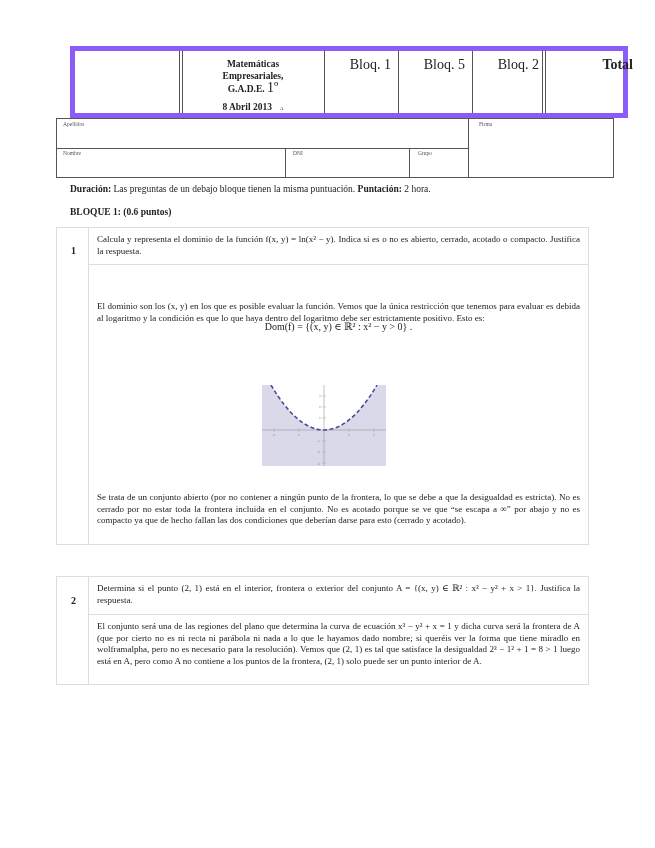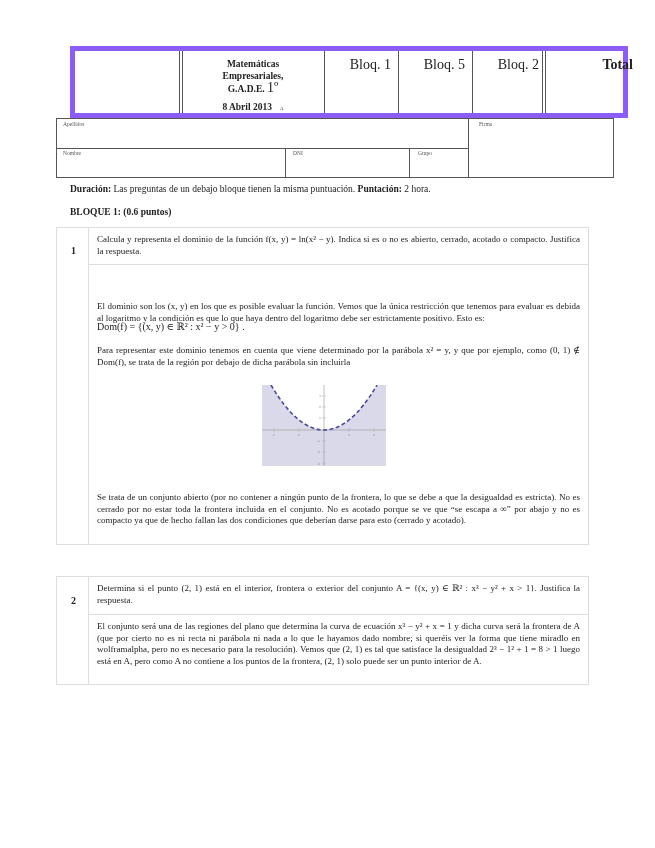--- a/index.html
+++ b/index.html
@@ -16,21 +16,21 @@
   .title-date small { font-size:5px; font-weight:normal; margin-left:8px; }
   .info { position:absolute; left:56px; top:118px; width:558px; height:60px; border:1px solid #555; box-sizing:border-box; }
   .lbl { position:absolute; font-size:5.5px; color:#555; }
   .p { position:absolute; left:70px; font-size:9.5px; line-height:12px; }
   .qbox { position:absolute; left:56px; width:533px; border:1px solid #ddd; box-sizing:border-box; }
   .qnum { position:absolute; left:0; top:0; bottom:0; width:32px; border-right:1px solid #ddd; box-sizing:border-box; font-weight:bold; font-size:10px; }
   .qnum span { position:absolute; left:14px; }
   .qtext { position:absolute; left:40px; right:8px; font-size:9px; line-height:11.5px; text-align:justify; }
   .sep { position:absolute; left:32px; right:0; border-top:1px solid #ddd; }
   .math { font-style:italic; }
-  .center { }
+  .center { text-align:center; }
   .plot { position:absolute; left:262px; top:385px; width:124px; height:81px; }
 </style>
 </head>
 <body>
 
 <div class="hdr">
   <div class="dbl" style="left:104px;"></div>
   <div class="vline" style="left:249px;"></div>
   <div class="vline" style="left:323px;"></div>
   <div class="vline" style="left:397px;"></div>
@@ -68,21 +68,20 @@
 <div class="p" style="top:206px; font-weight:bold;">BLOQUE 1: (0.6 puntos)</div>
 
 <div class="qbox" style="top:227px; height:318px;">
   <div class="qnum">
       <span style="top:17px;">1</span>
     </div>
   <div class="qtext" style="top:6px;">Calcula y representa el dominio de la función f(x, y) = ln(x² − y). Indica si es o no es abierto, cerrado, acotado o compacto. Justifica la respuesta.</div>
   <div class="sep" style="top:36px;"></div>
   <div class="qtext" style="top:42px;margin-top:31px;">El dominio son los (x, y) en los que es posible evaluar la función. Vemos que la única restricción que tenemos para evaluar es debida al logaritmo y la condición es que lo que haya dentro del logaritmo debe ser estrictamente positivo. Esto es:</div>
   <div class="qtext center math" style="top:93px; font-style:normal; font-size:10px;">Dom(f) = {(x, y) ∈ ℝ² : x² − y &gt; 0} .</div>
-  <div class="qtext" style="top:117px;">Para representar este dominio tenemos en cuenta que viene determinado por la parábola x² = y, y que por ejemplo, como (0, 1) ∉ Dom(f), se trata de la región por debajo de dicha parábola sin incluirla</div>
   <div class="qtext" style="top:264px;">Se trata de un conjunto abierto (por no contener a ningún punto de la frontera, lo que se debe a que la desigualdad es estricta). No es cerrado por no estar toda la frontera incluida en el conjunto. No es acotado porque se ve que “se escapa a ∞” por abajo y no es compacto ya que de hecho fallan las dos condiciones que deberían darse para esto (cerrado y acotado).</div>
 </div>
 
 <svg class="plot" viewBox="0 0 124 81">
 
   <path d="M0,0 L9,0 Q62,90 115,0 L124,0 L124,81 L0,81 Z" fill="#d9d9ea"></path>
   <line x1="0" y1="45" x2="124" y2="45" stroke="#999" stroke-width="0.6"></line>
   <line x1="62" y1="0" x2="62" y2="81" stroke="#999" stroke-width="0.6"></line>
   <g stroke="#aaa" stroke-width="0.5">
     <line x1="12" y1="43" x2="12" y2="47"></line>

